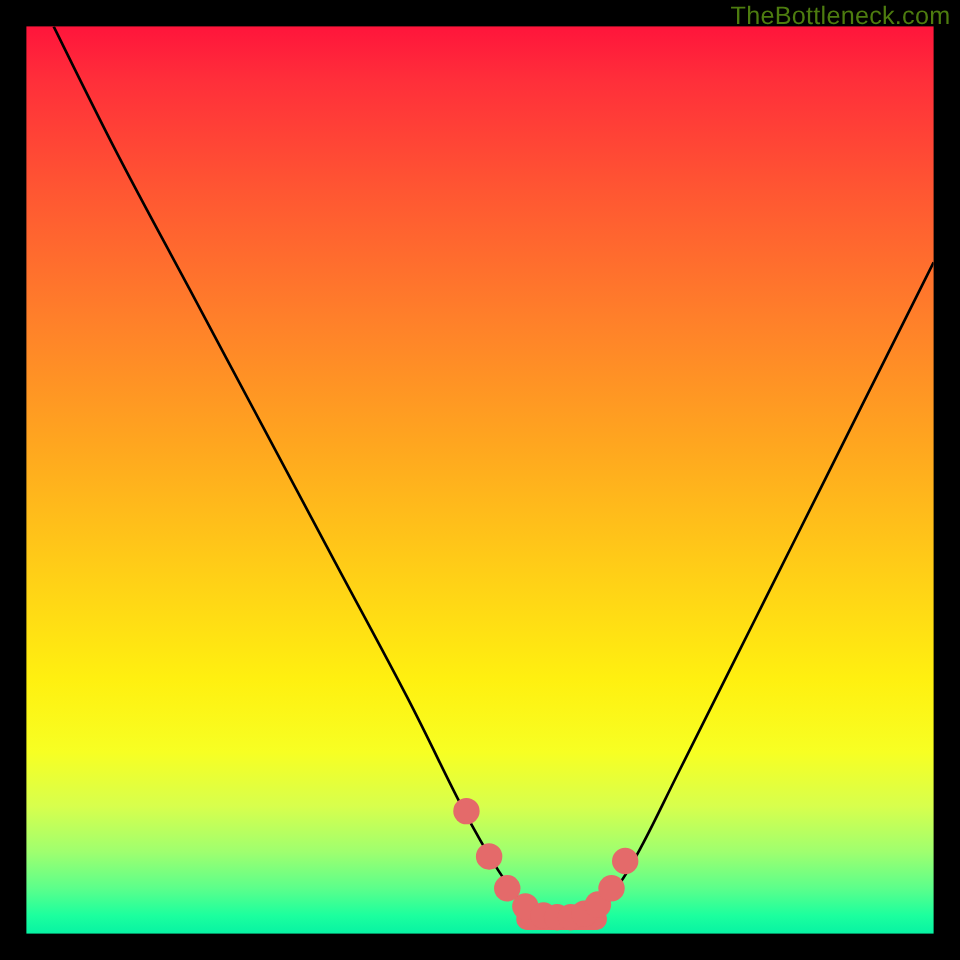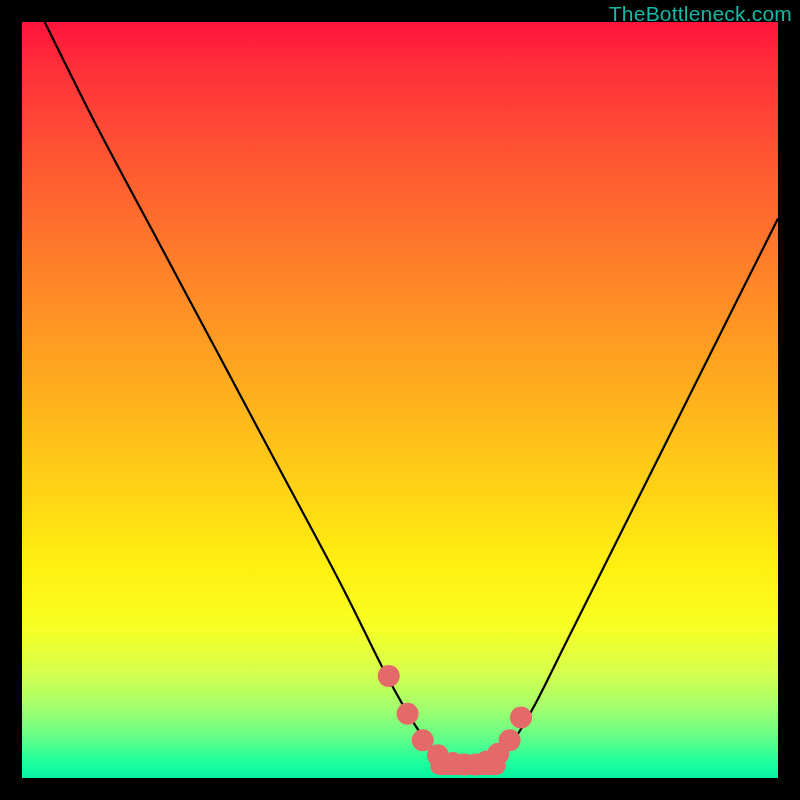--- a/index.html
+++ b/index.html
@@ -32,21 +32,21 @@
       #1cff9e 98%,
       #07f3a3 100%
     );
   }
   .watermark {
     position: absolute;
     top: 2px;
     right: 8px;
     font-size: 21px;
     font-weight: 500;
-    color: #14b8a6;
+    color: #4d7c0f;
     letter-spacing: 0.2px;
     z-index: 10;
   }
   svg.curve {
     position: absolute;
     left: 0;
     top: 0;
     width: 756px;
     height: 756px;
   }

